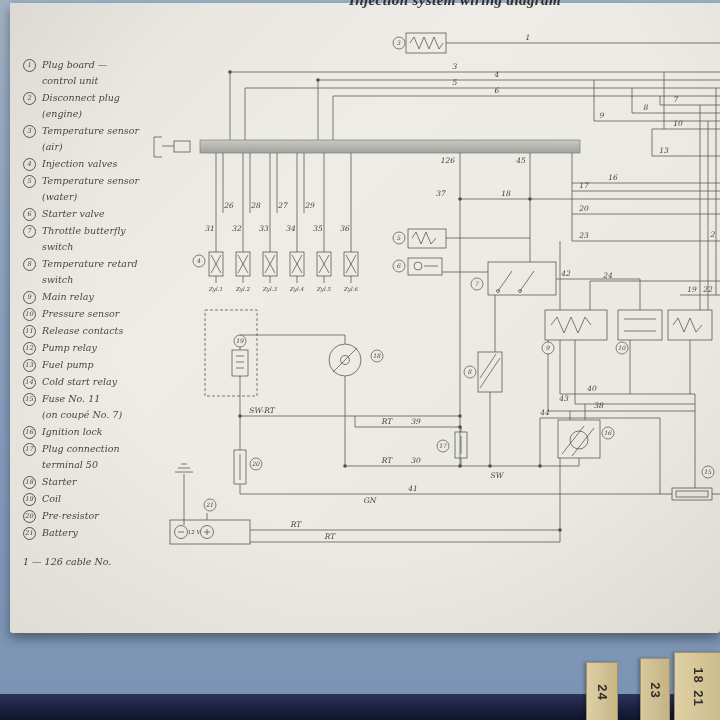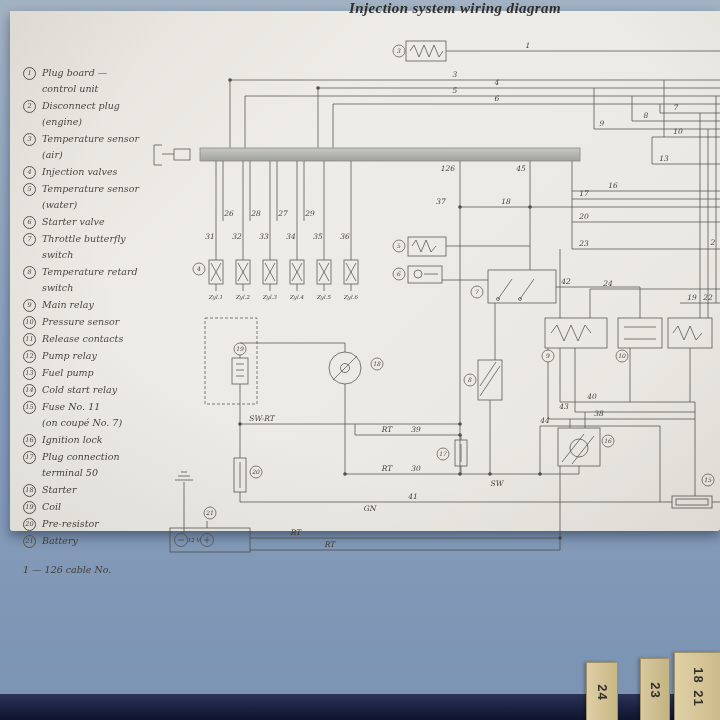--- a/index.html
+++ b/index.html
@@ -3,21 +3,21 @@
 <meta charset="utf-8">
 <style>
   html,body{margin:0;padding:0;overflow:hidden;}
   body{
     width:720px;height:720px;position:relative;
     background:linear-gradient(180deg,#a3b2c3 0%,#8ba2bf 45%,#7b93b2 100%);
     font-family:"Liberation Sans",sans-serif;
   }
   
   .paper{
-    position:absolute;left:10px;top:11px;width:710px;height:520px;
+    position:absolute;left:10px;top:3px;width:710px;height:630px;
     background:linear-gradient(135deg,#e3e1da 0%,#edebe5 35%,#eae8e2 70%,#e6e4dd 100%);
     box-shadow:0 5px 12px rgba(10,20,40,.45);
     border-radius:0 0 3px 3px;
   }
   .paper::after{
     content:"";position:absolute;inset:0;pointer-events:none;
     background:radial-gradient(ellipse at 55% 38%,rgba(255,255,255,.05) 55%,rgba(40,40,30,.07) 100%);
   }
   .page-title{
     position:absolute;top:-12px;left:235px;width:420px;text-align:center;

